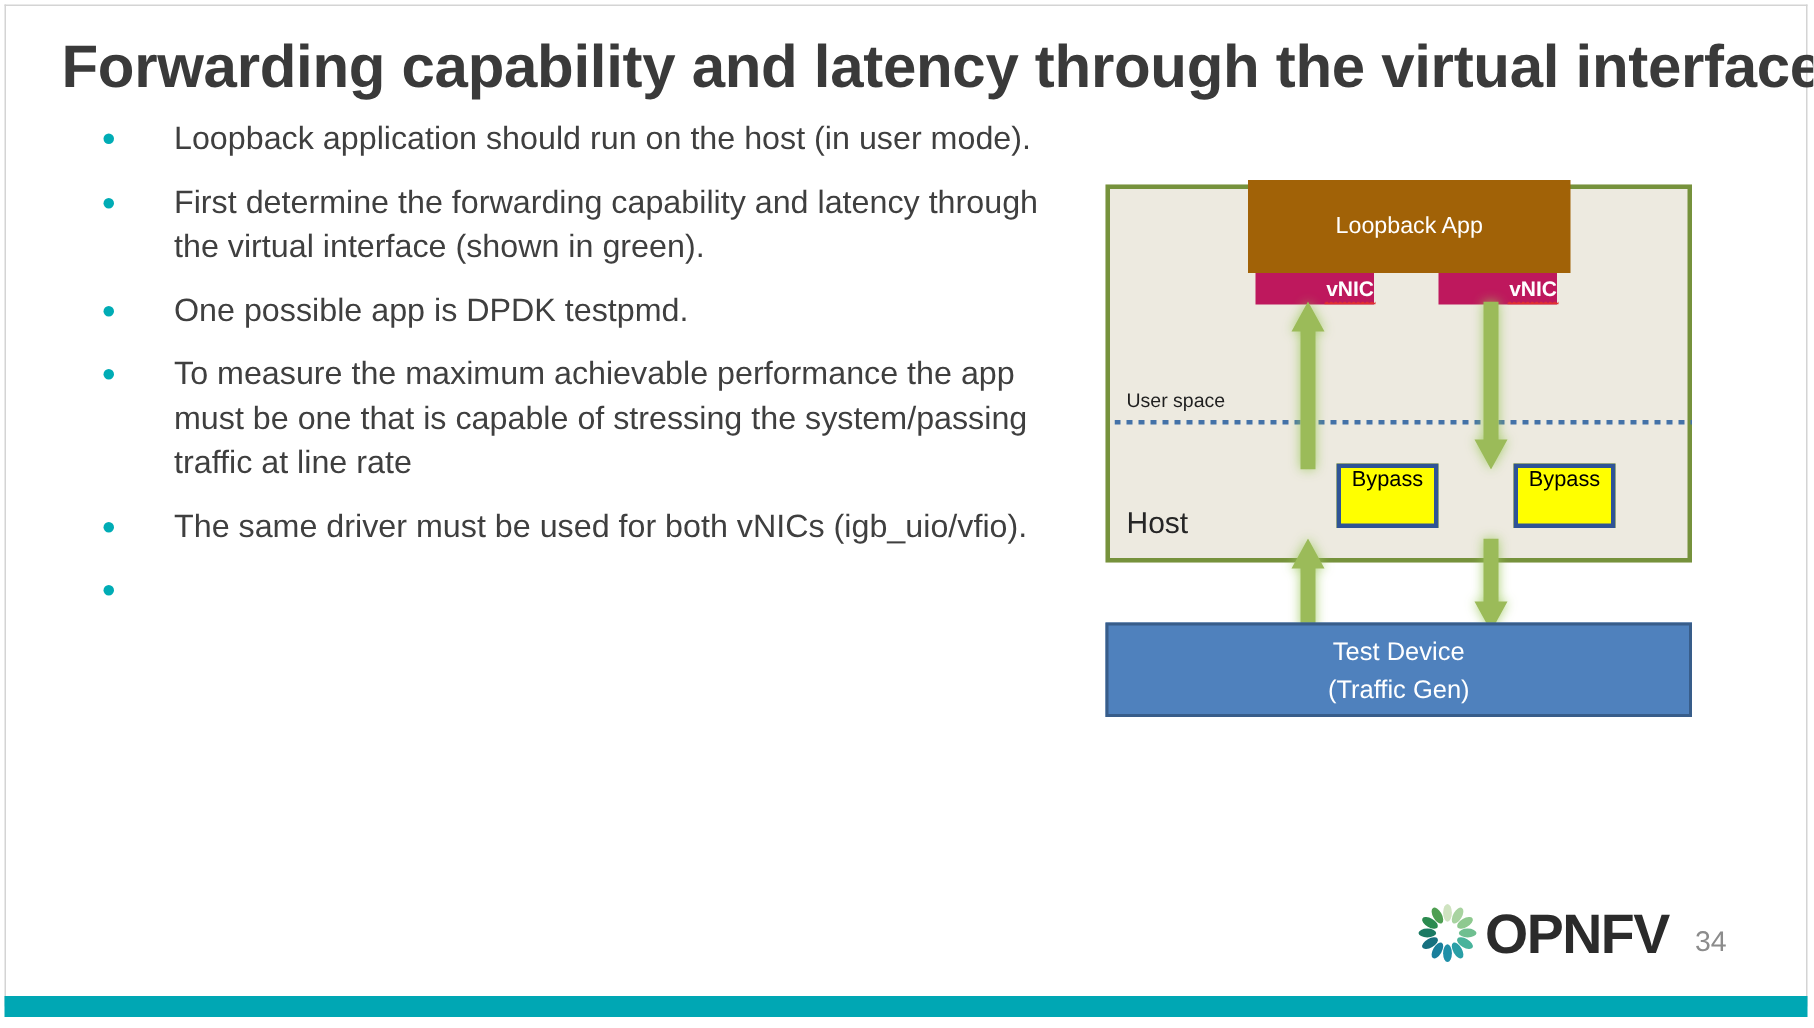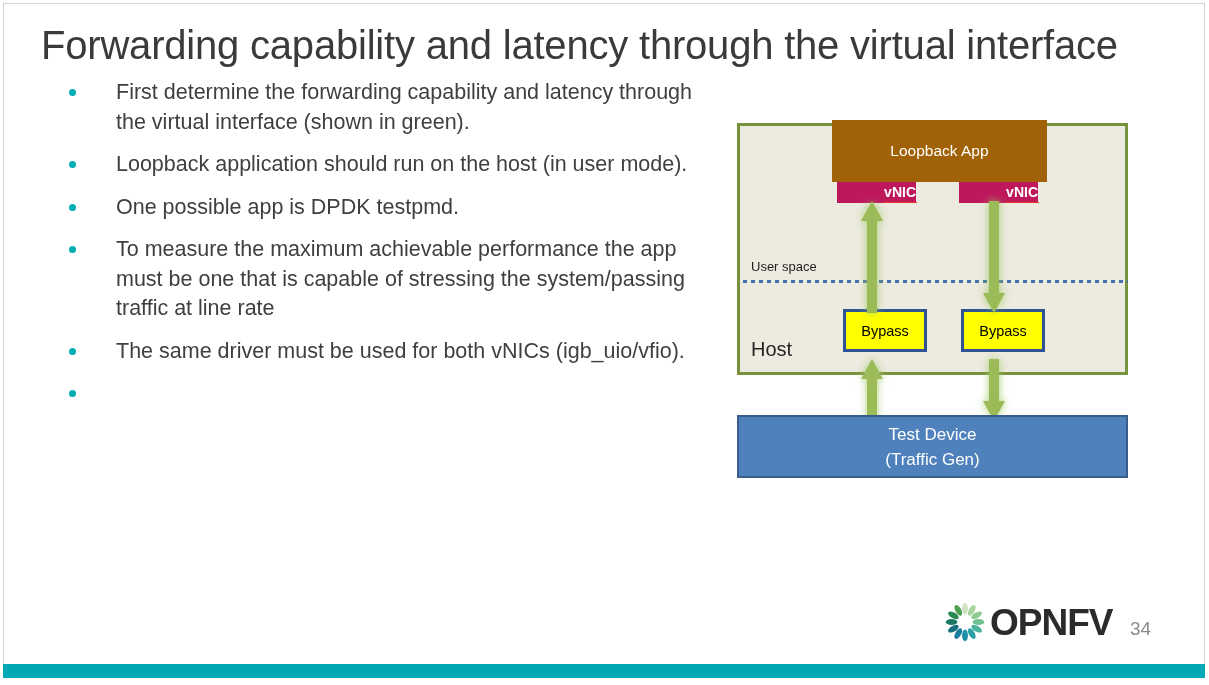--- a/index.html
+++ b/index.html
@@ -26,21 +26,21 @@
   }
 
   
   #title {
     position: absolute;
     left: 41px; top: 21px;
     width: 1100px;
     font-size: 40px;
     line-height: 48px;
     color: #3a3a3a;
-    font-weight: normal;
+    font-weight: bold;
     letter-spacing: -0.2px;
     white-space: nowrap;
   }
 
   
   #bullets {
     position: absolute;
     left: 63px; top: 78px;
     width: 650px;
   }
@@ -129,28 +129,29 @@
     background-image: radial-gradient(circle at 1.5px 3px, #e03030 1.6px, rgba(0,0,0,0) 1.7px);
     background-size: 3px 3px;
     background-repeat: repeat-x;
   }
   #vnic-left  { left: 100px; }
   #vnic-right { left: 222px; }
 
   .bypass {
     position: absolute;
     top: 198px;
-    width: 84px; height: 43px;
+    width: 68px; height: 43px;
     background: #ffff00;
     border: 3px solid #2f5496;
     color: #000000;
     font-size: 14.5px;
     display: flex;
-    align-items: center;
+    align-items: flex-start;
     justify-content: center;
+    margin-left: 48px;
   }
   #bypass-left  { left: 106px; }
   #bypass-right { left: 224px; }
 
   #test-device {
     position: absolute;
     left: 0; top: 304px;
     width: 391px; height: 63px;
     background: #4f81bd;
     border: 2px solid #385d8a;
@@ -207,25 +208,25 @@
 
 <div id="slide">
 
   <div id="frame"></div>
 
   <div id="title">Forwarding capability and latency through the virtual interface</div>
 
   <div id="bullets">
     <div class="bullet wide">
       <span class="dot"></span>
+      <span>Loopback application should run on the host (in user mode).</span>
+    </div>
+    <div class="bullet wide">
+      <span class="dot"></span>
       <span>First determine the forwarding capability and latency through the virtual interface (shown in green).</span>
-    </div>
-    <div class="bullet wide">
-      <span class="dot"></span>
-      <span>Loopback application should run on the host (in user mode).</span>
     </div>
     <div class="bullet wide">
       <span class="dot"></span>
       <span>One possible app is DPDK testpmd.</span>
     </div>
     <div class="bullet wide">
       <span class="dot"></span>
       <span>To measure the maximum achievable performance the app must be one that is capable of stressing the system/passing traffic at line rate</span>
     </div>
     <div class="bullet wide">

